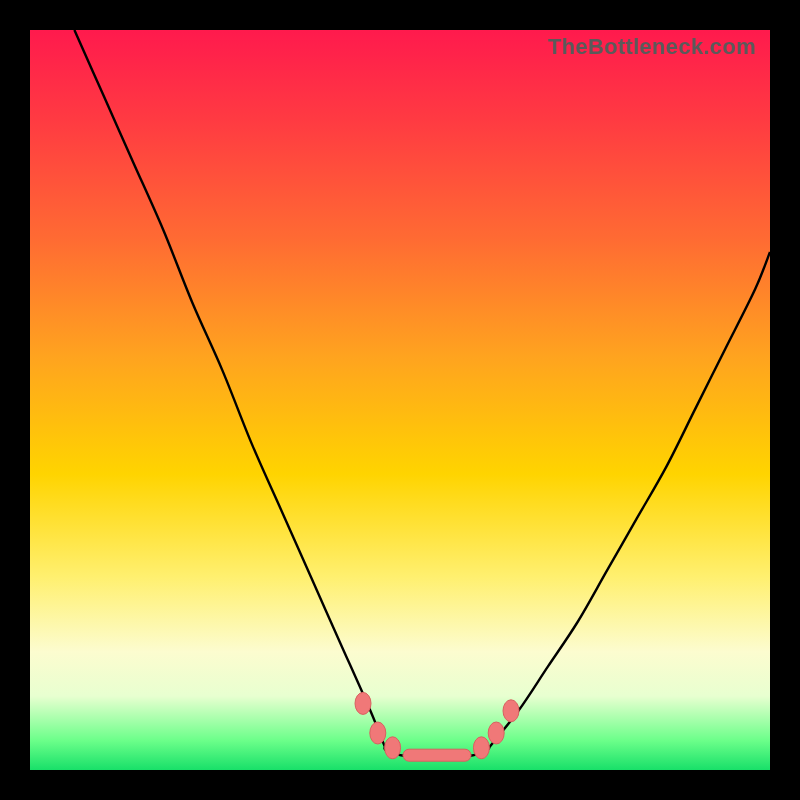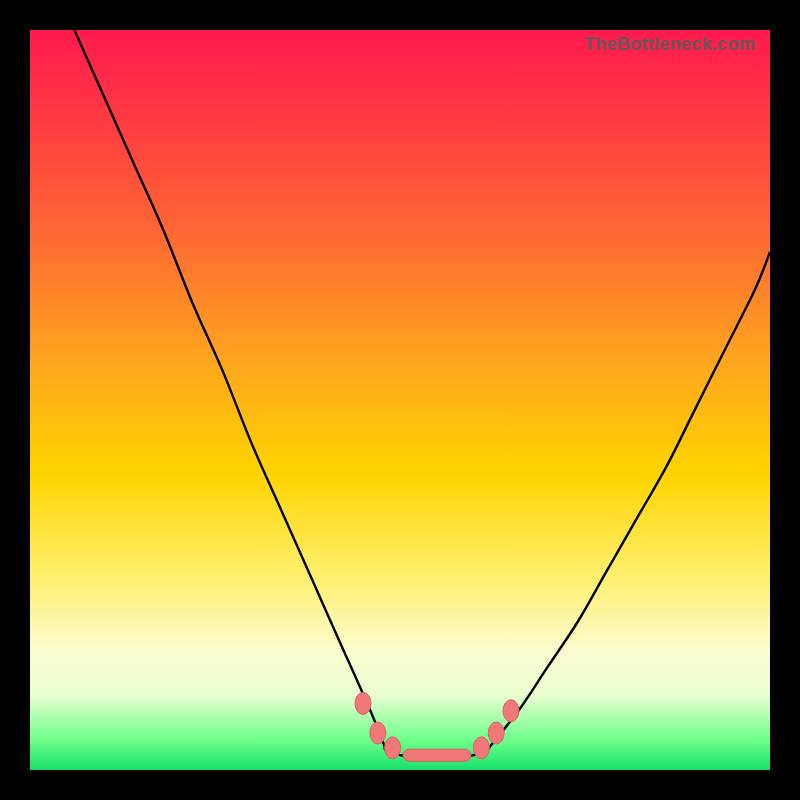--- a/index.html
+++ b/index.html
@@ -35,21 +35,21 @@
       #fcfccf 84%,
       #e8ffd0 90%,
       #6cff8a 96%,
       #18e069 100%
     );
   }
   .watermark {
     position: absolute;
     top: 4px;
     right: 14px;
-    font-size: 18px;
+    font-size: 22px;
     font-weight: 600;
     color: #5a5a5a;
     letter-spacing: 0.3px;
     user-select: none;
   }
   svg.curve {
     position: absolute;
     left: 0;
     top: 0;
     width: 740px;

